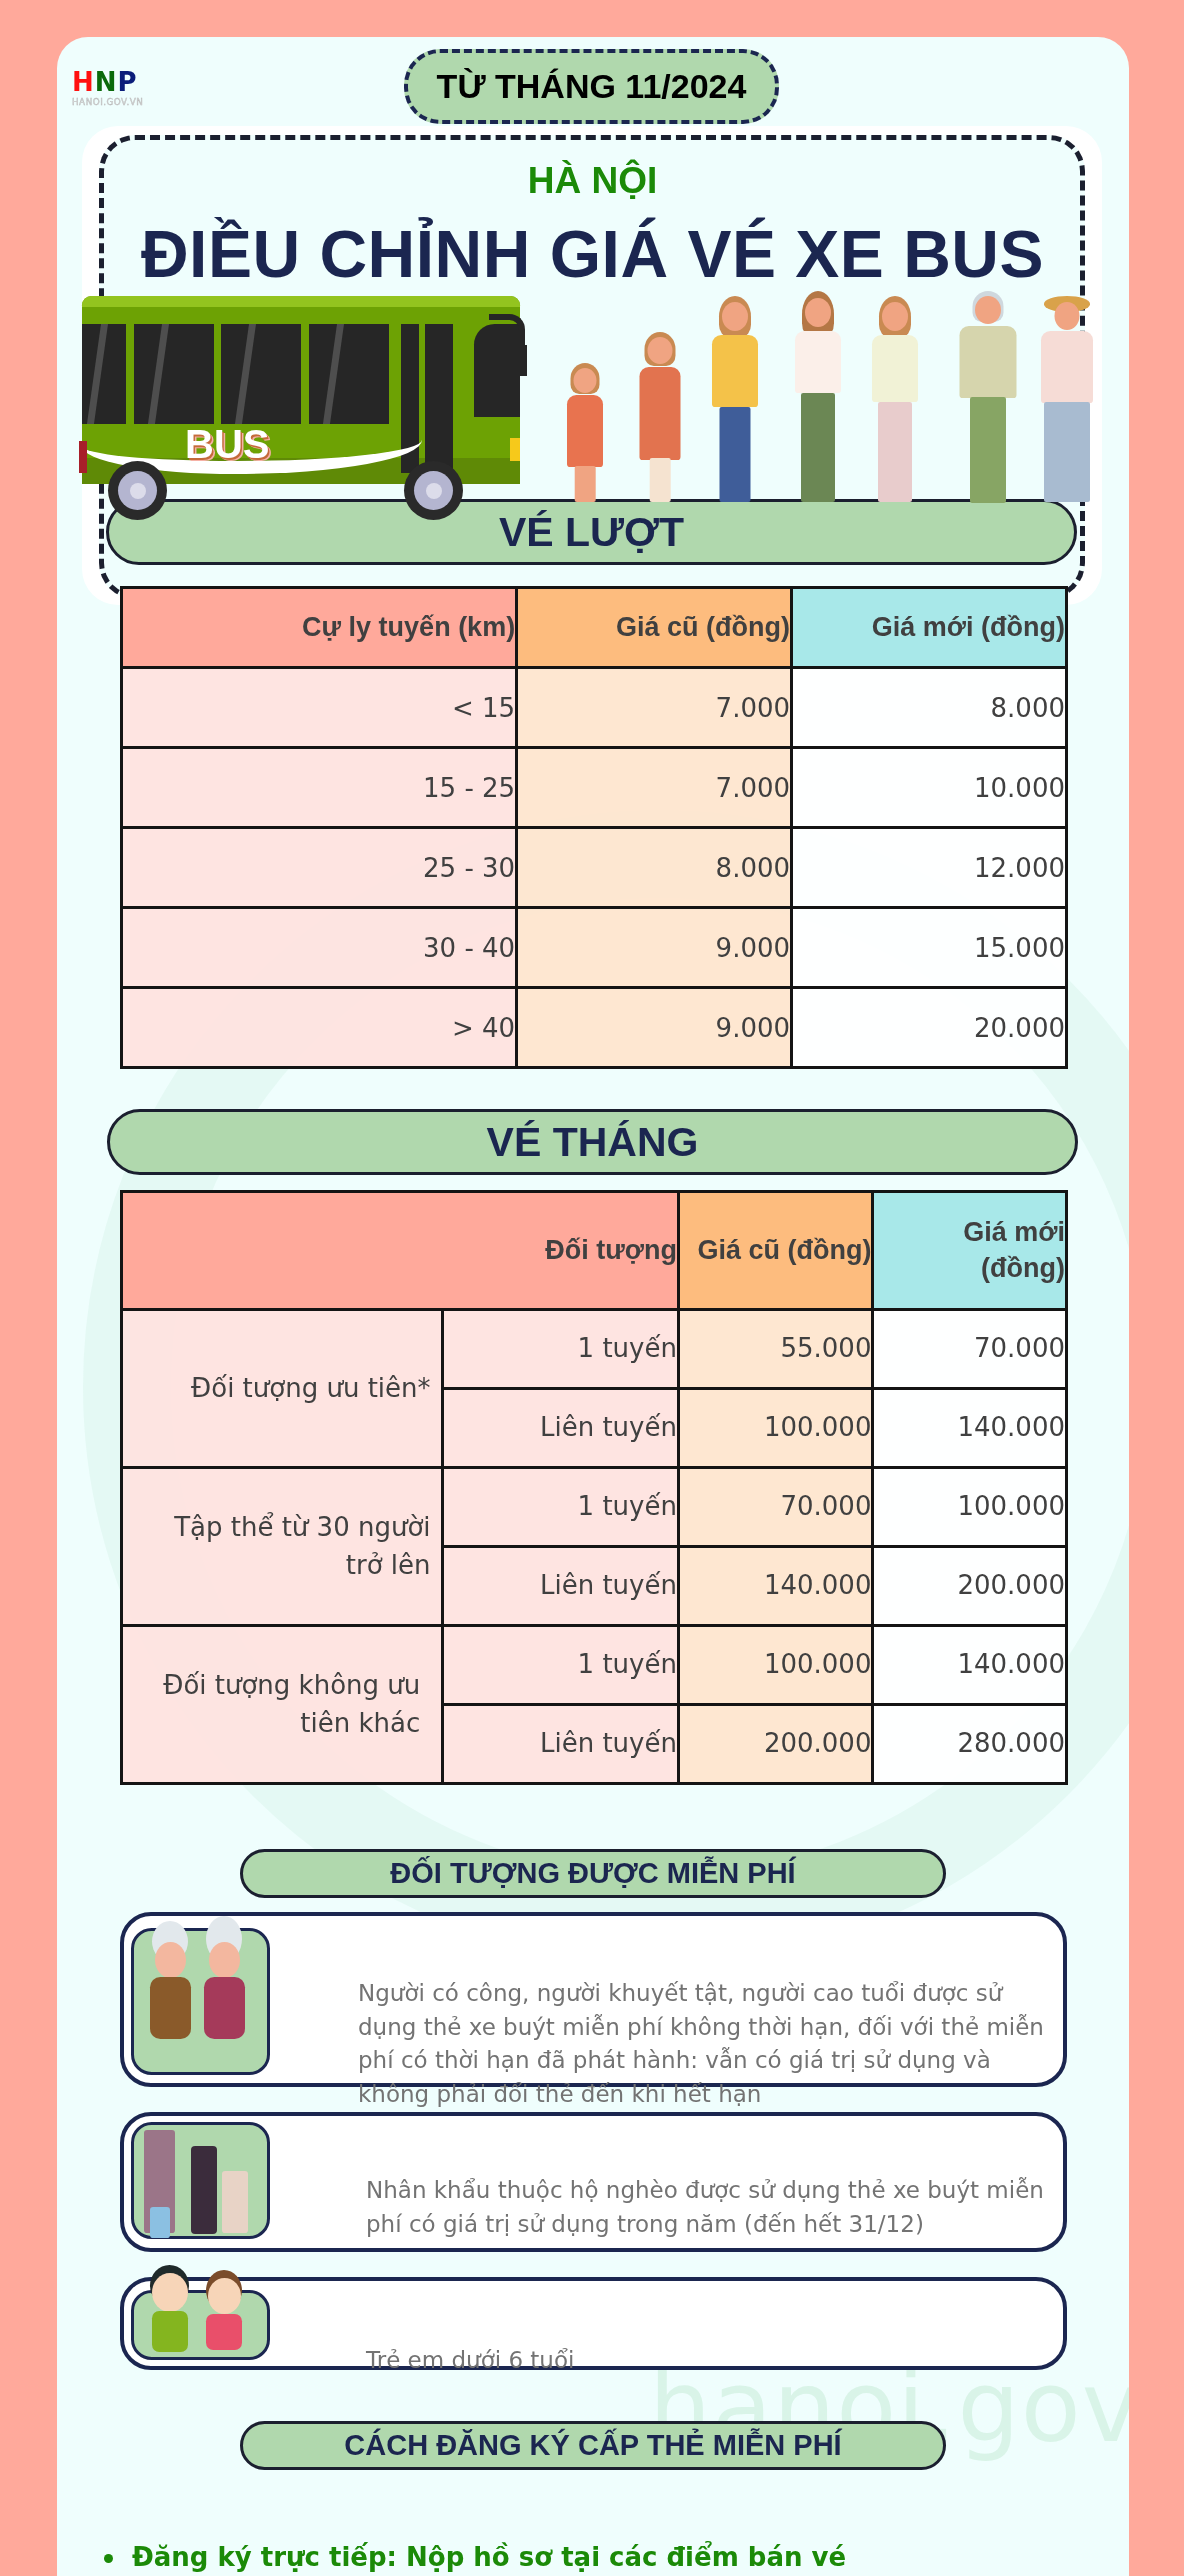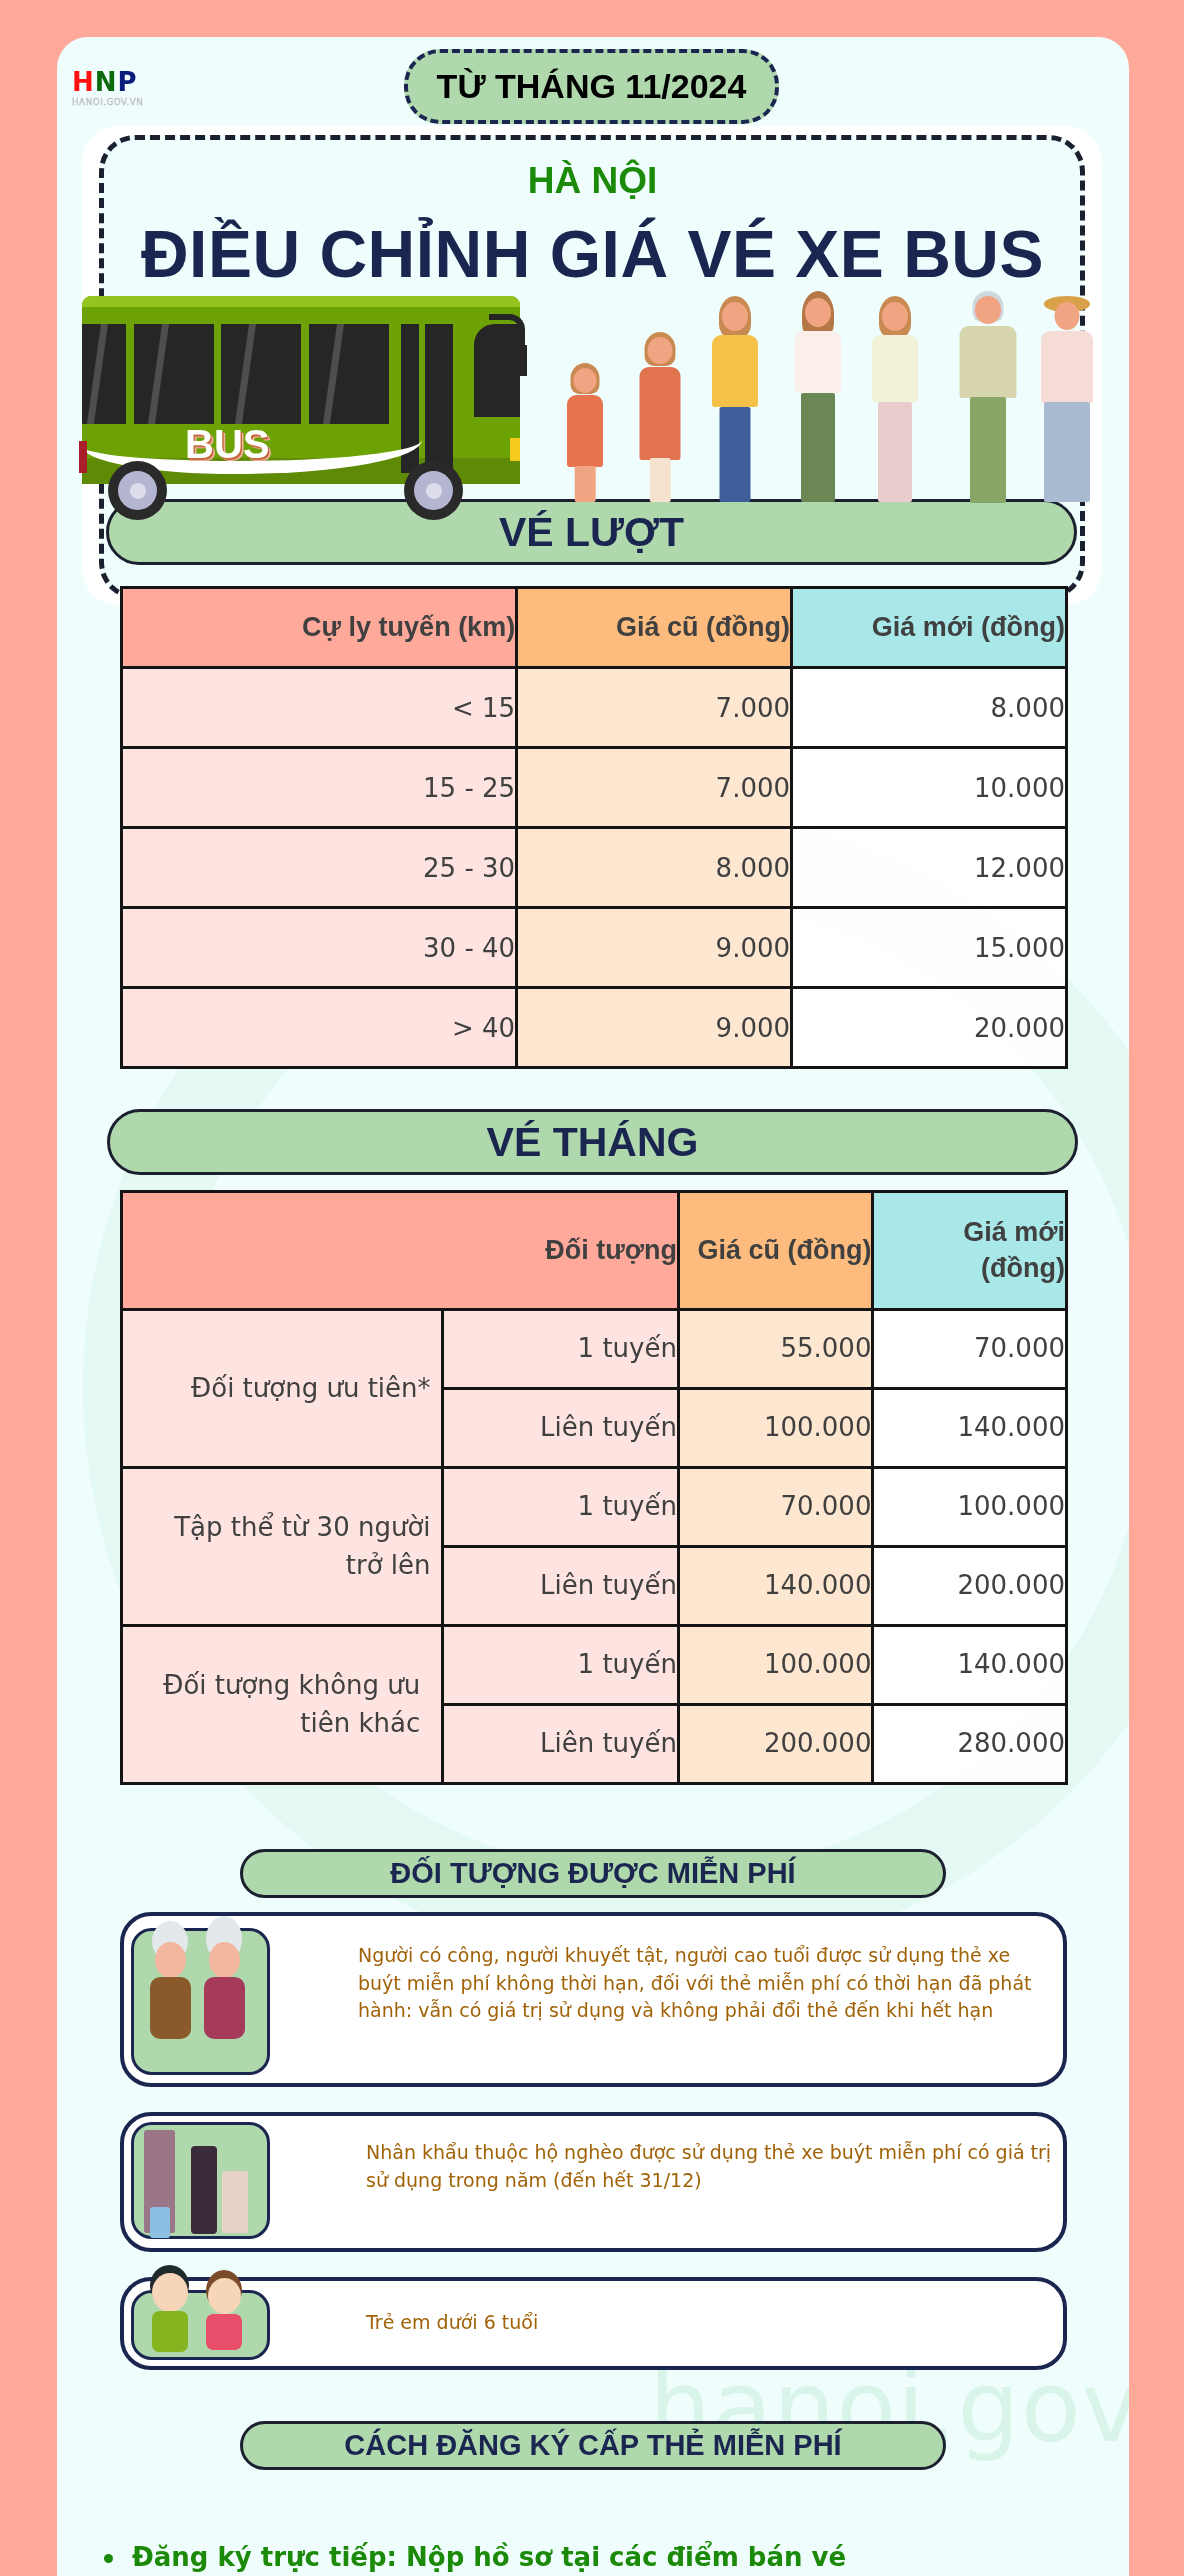--- a/index.html
+++ b/index.html
@@ -112,21 +112,21 @@
   .c-org-h { background: #fdbc7e; }
   .c-cyan-h { background: #a8e8e9; }
   .c-red { background: rgba(255, 226, 222, 0.92); }
   .c-org { background: rgba(255, 229, 205, 0.92); }
   .c-white { background: rgba(255, 255, 255, 0.92); }
   
   .fcard { position: absolute; left: 120px; width: 947px; background: #fff;
     border: 4.1px solid #1b2650; border-radius: 31px; }
   .fimg { position: absolute; left: 7.2px; width: 139px; background: #b0d8ad;
     border: 3.6px solid #1b2650; border-radius: 20.6px; overflow: visible; }
-  .ftext { position: absolute; font-family: "DejaVu Sans", sans-serif; font-size: 19px; line-height: 1.46; color: #a16207; }
+  .ftext { position: absolute; font-family: "DejaVu Sans", sans-serif; font-size: 23px; line-height: 1.46; color: #737373; margin-top: 35px; }
   
   .fig { position: absolute; border-radius: 50%; }
   
   .bullets { position: absolute; left: 100px; top: 2535px; width: 1030px; list-style: none;
     font-family: "DejaVu Sans", sans-serif; font-weight: 700; font-size: 26px; color: #1b8a08; line-height: 45px; }
   .bullets li { position: relative; padding-left: 32px; }
   .bullets li::before { content: ""; position: absolute; left: 4.1px; top: 18.5px; width: 9.3px; height: 9.3px; border-radius: 50%; background: #1b8a08; }
 </style>
 </head>
 <body>

